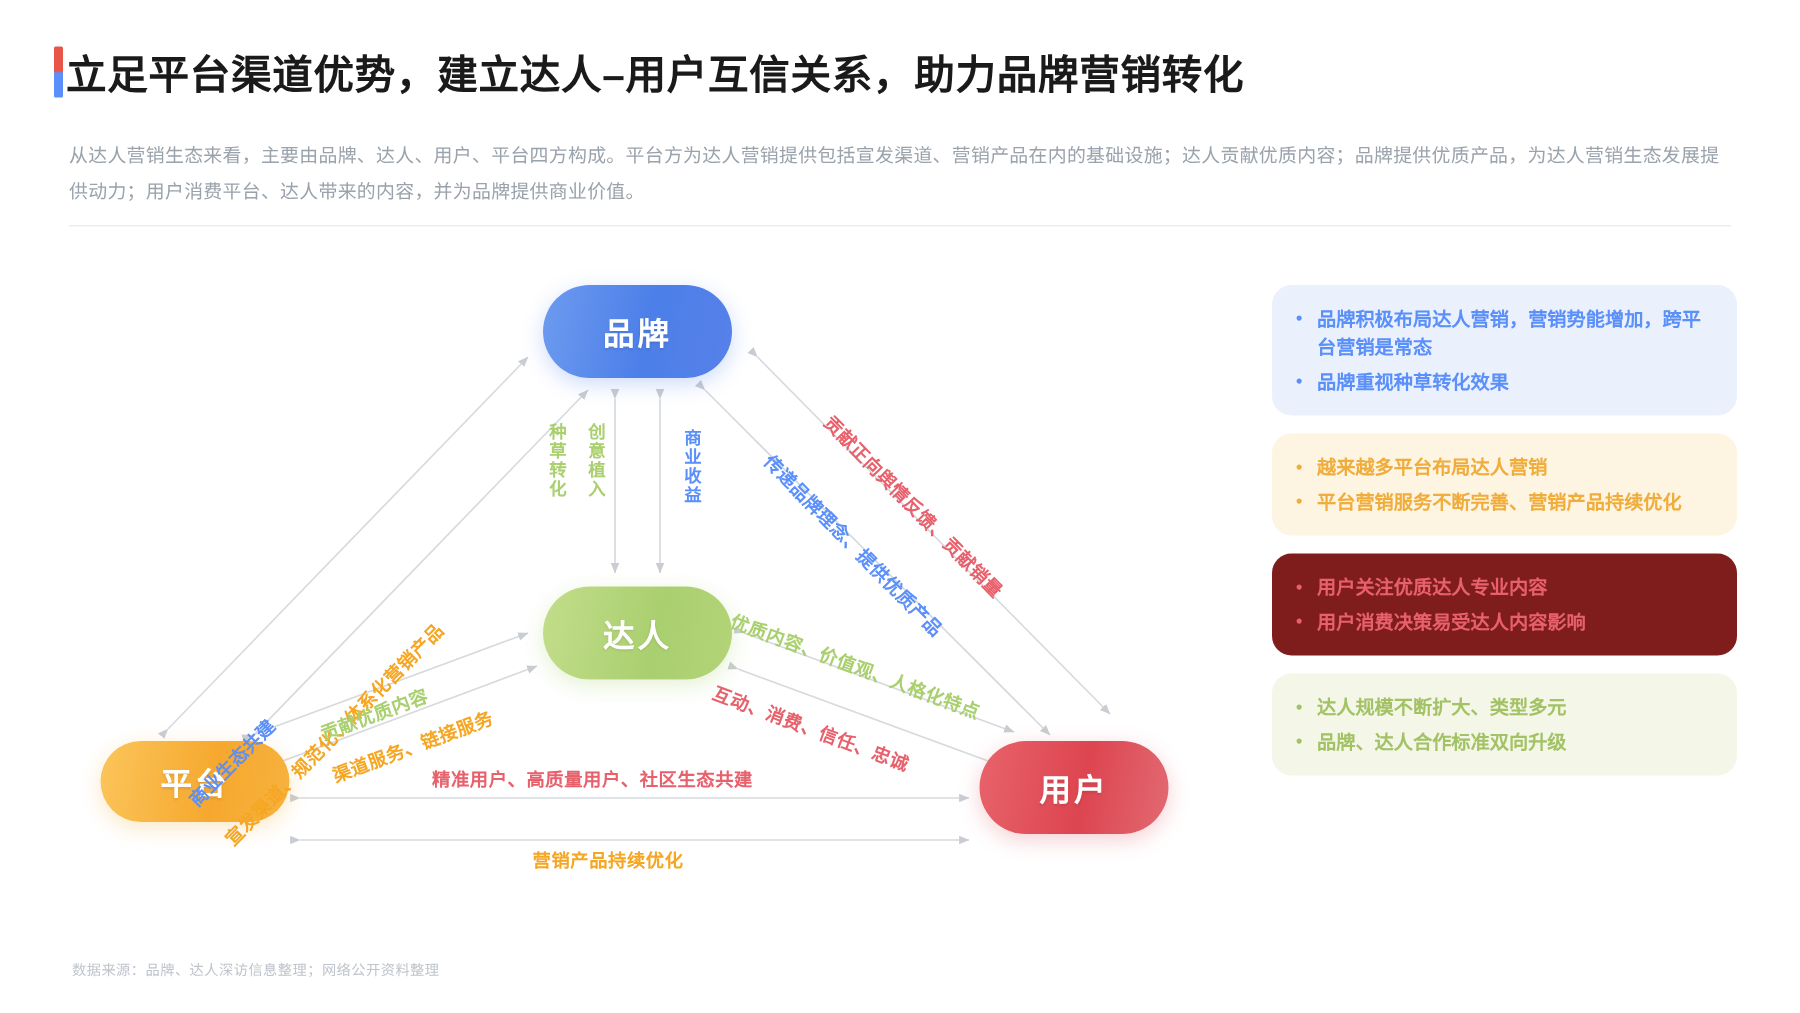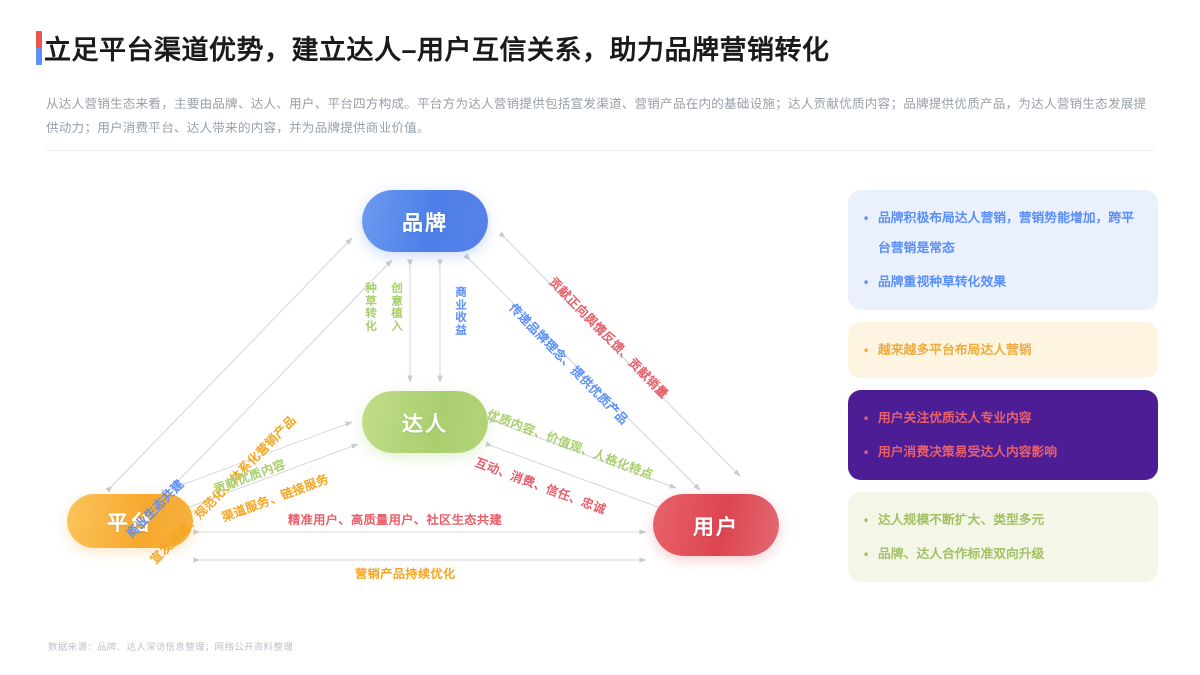--- a/index.html
+++ b/index.html
@@ -87,33 +87,33 @@
 
   
   .cards { position: absolute; left: 848px; top: 190px; width: 310px; }
   .card {
     border-radius: 13px; padding: 13px 16px 13px 14px;
     margin-bottom: 12px;
   }
   .card ul { margin: 0; padding: 0; list-style: none; }
   .card li {
     position: relative; padding-left: 16px;
-    font-size: 12.8px; font-weight: 700; line-height: 30px;
+    font-size: 12.8px; font-weight: 700; line-height: 19px;
     margin-bottom: 4px;
   }
   .card li:last-child { margin-bottom: 0; }
   .card li::before {
     content: "•"; position: absolute; left: 2px; top: 0;
     font-size: 12px;
   }
   .card-brand    { background: #eaf1fd; }
   .card-brand li { color: #5b8ff9; }
   .card-platform    { background: #fdf4e2; }
   .card-platform li { color: #f0ad3c; }
-  .card-user    { background: #4c1d95; }
+  .card-user    { background: #7f1d1d; }
   .card-user li { color: #e8606b; }
   .card-talent    { background: #f4f7e8; }
   .card-talent li { color: #a3c266; }
 
   
   .footer {
     position: absolute; left: 48px; bottom: 22px;
     font-size: 9.5px; color: #bfc5cc; letter-spacing: .3px;
   }
 </style>
@@ -198,20 +198,21 @@
   <div class="cards">
     <div class="card card-brand">
       <ul>
         <li>品牌积极布局达人营销，营销势能增加，跨平台营销是常态</li>
         <li>品牌重视种草转化效果</li>
       </ul>
     </div>
     <div class="card card-platform">
       <ul>
         <li>越来越多平台布局达人营销</li>
+        <li>平台营销服务不断完善、营销产品持续优化</li>
       </ul>
     </div>
     <div class="card card-user">
       <ul>
         <li>用户关注优质达人专业内容</li>
         <li>用户消费决策易受达人内容影响</li>
       </ul>
     </div>
     <div class="card card-talent">
       <ul>

